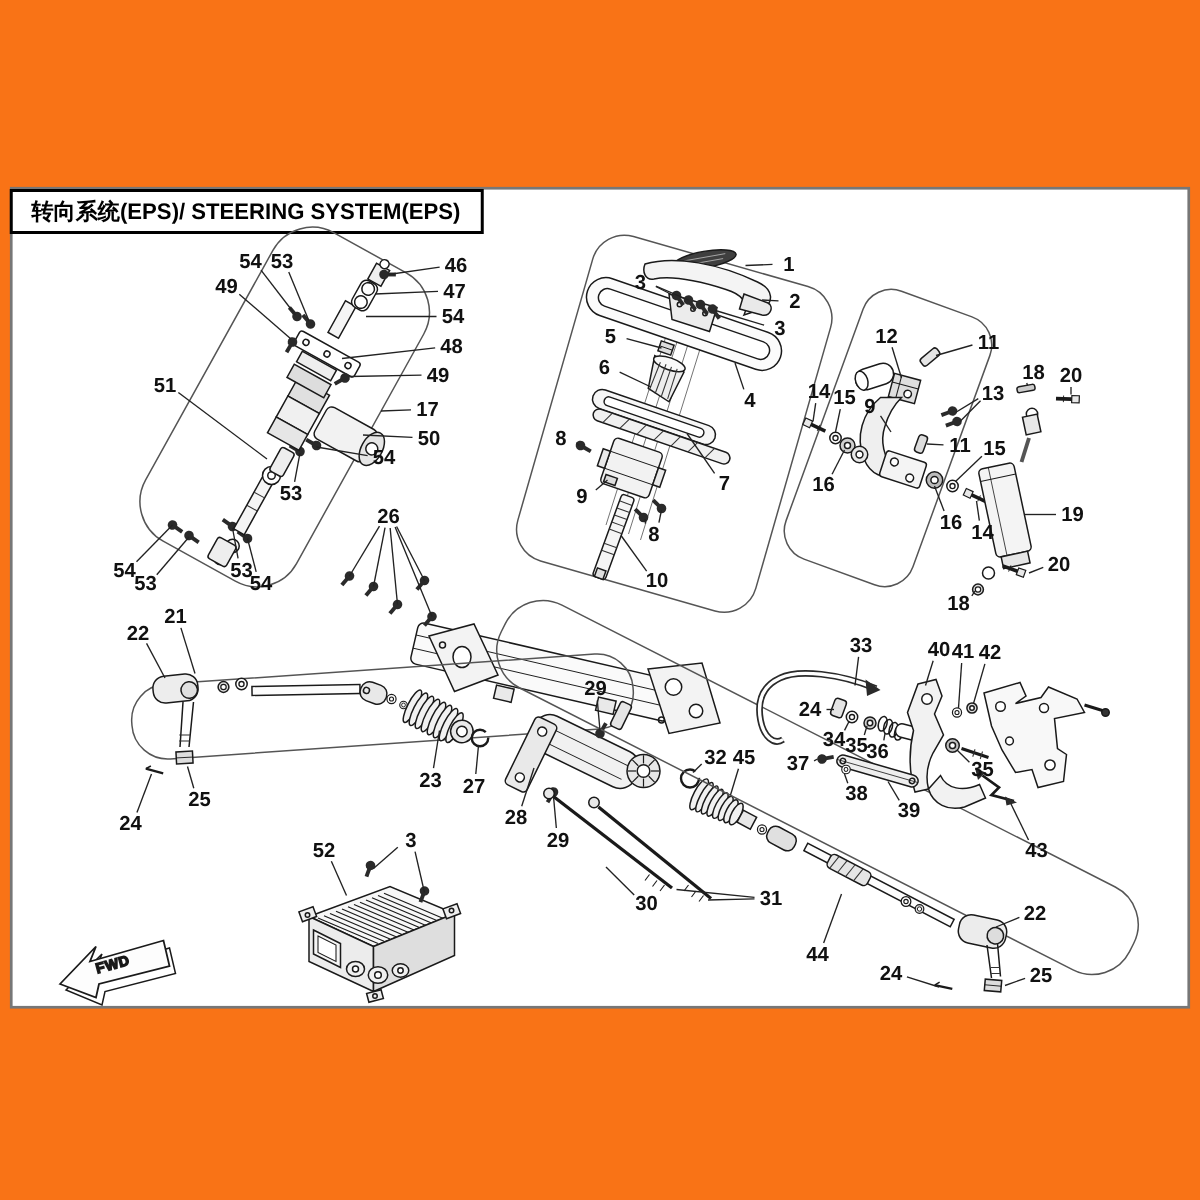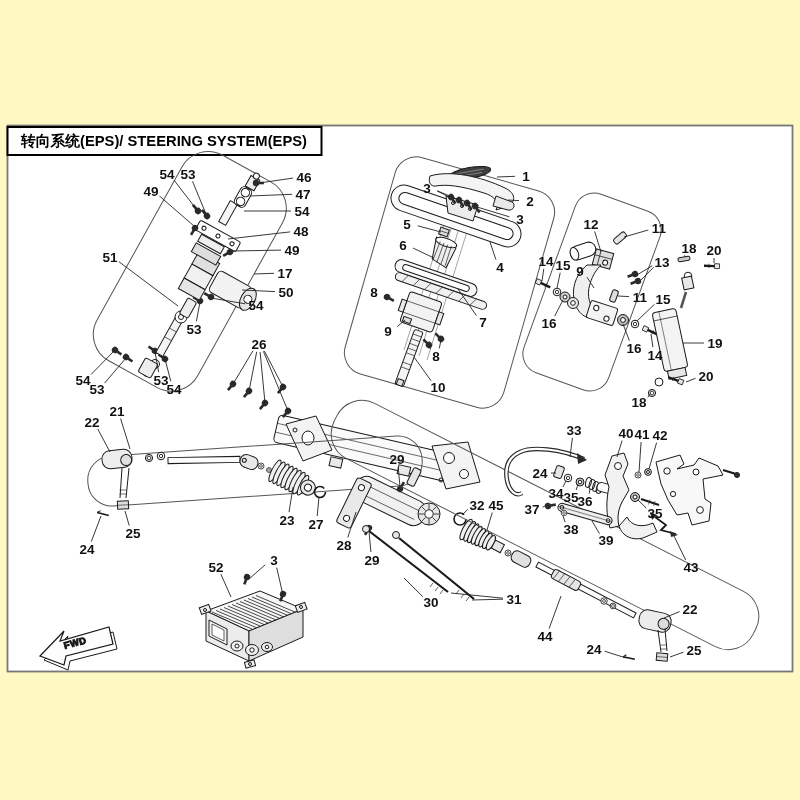--- a/index.html
+++ b/index.html
@@ -1,16 +1,16 @@
 <!DOCTYPE html>
 <html><head>
 <meta charset="utf-8">
 <style>
   html,body{margin:0;padding:0;background:#fff;}
-  #page{position:relative;width:800px;height:800px;background:#fef9c3;font-family:"Liberation Sans",sans-serif;overflow:hidden;}
+  #page{position:relative;width:800px;height:800px;background:#f97316;font-family:"Liberation Sans",sans-serif;overflow:hidden;}
   svg{position:absolute;left:0;top:0;}
   .callout{font-family:"Liberation Sans",sans-serif;font-weight:bold;font-size:13.5px;fill:#111;text-anchor:middle;dominant-baseline:central;}
   .leader{stroke:#222;stroke-width:0.9;fill:none;}
   .title-text{font-family:"Liberation Sans",sans-serif;font-weight:bold;font-size:15px;fill:#000;}
   .fwd-text{font-family:"Liberation Sans",sans-serif;font-weight:bold;font-size:9.5px;fill:#111;letter-spacing:0.5px;}
   .bnd{stroke:#555;stroke-width:1;fill:none;}
   .thin{stroke:#444;stroke-width:0.5;}
   .hatch{stroke:#333;stroke-width:0.7;}
 </style>
 </head>

